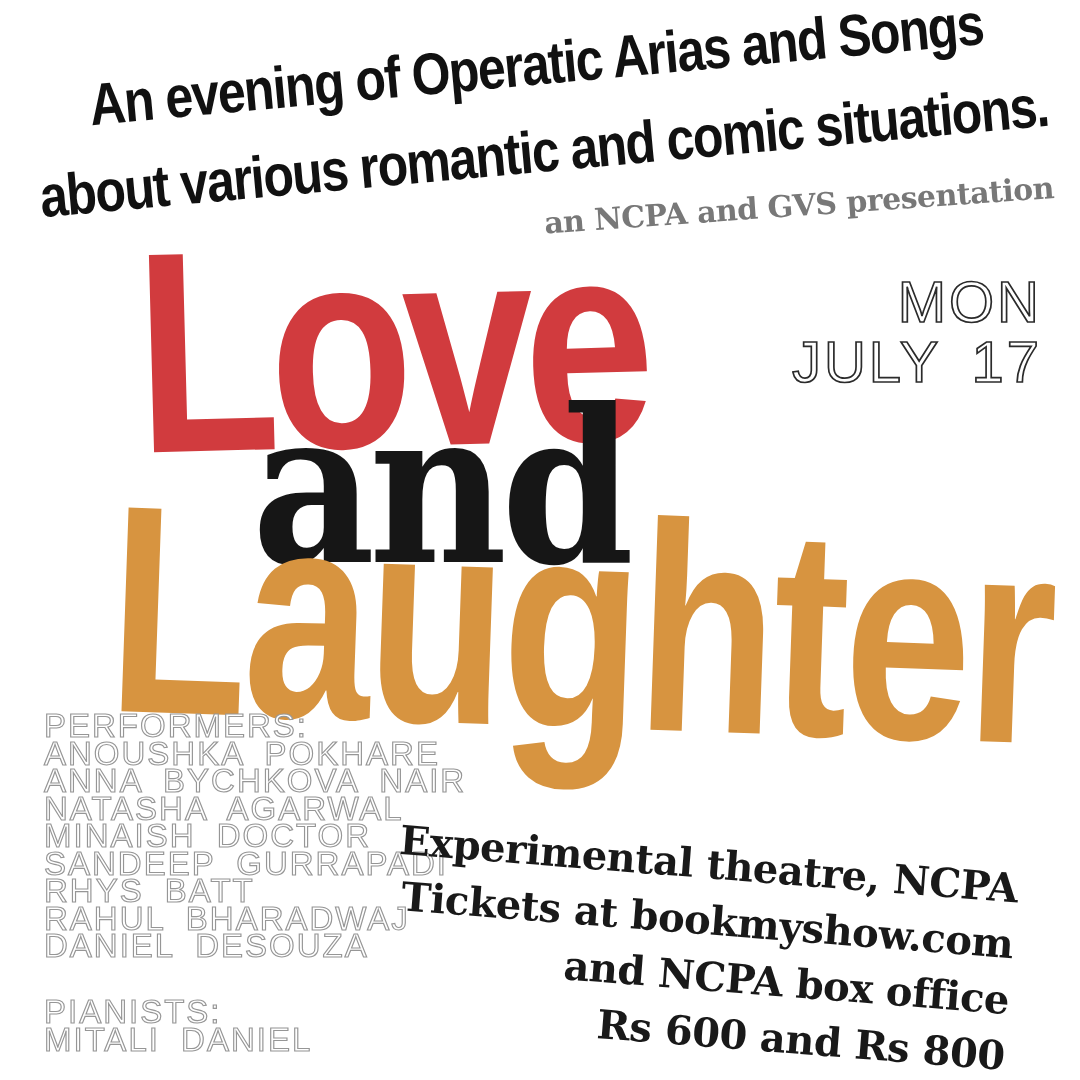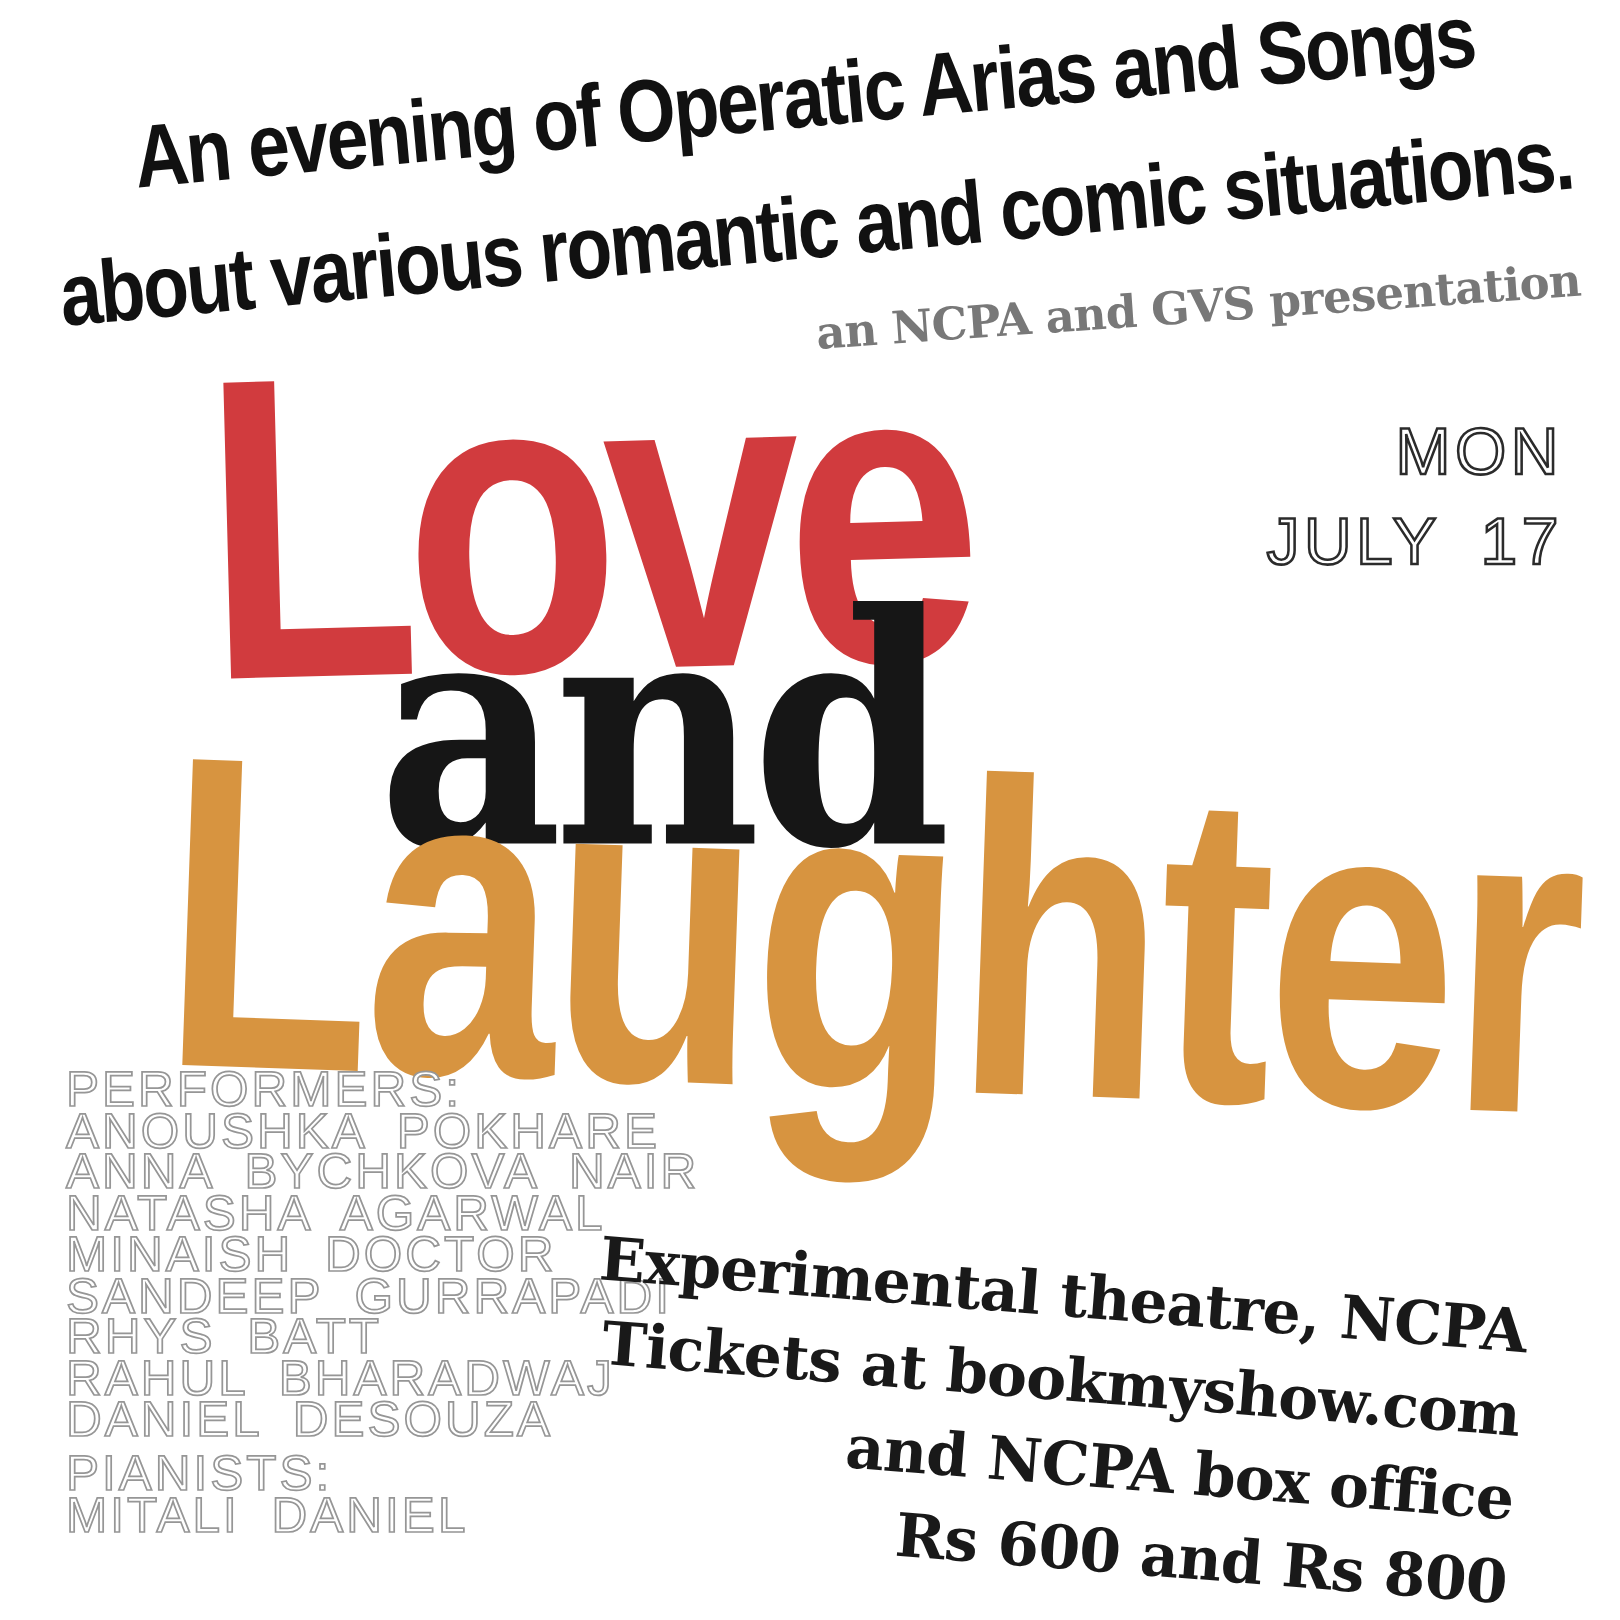--- a/index.html
+++ b/index.html
@@ -51,31 +51,31 @@
   .hairline-dark{color:#3f3f3f;}
   .hairline-gray{color:#a3a3a3;}
   @supports (-webkit-text-stroke: 1px #000){
     .hairline-dark{color:#ffffff;-webkit-text-stroke:1.7px #2b2b2b;}
     .hairline-gray{color:#ffffff;-webkit-text-stroke:1.15px #969696;}
   }
   
   .datetime{
     position:absolute;right:38px;top:272px;
     text-align:right;font-weight:300;
-    font-size:44px;line-height:60px;letter-spacing:3px;word-spacing:12px;
+    font-size:58px;line-height:60px;letter-spacing:3px;word-spacing:12px;
     white-space:nowrap;
   }
   
   .roster{
     position:absolute;left:44px;
     font-weight:400;font-size:33px;line-height:27.5px;
     letter-spacing:2px;word-spacing:10px;white-space:nowrap;
   }
   .performers{top:712px;}
-  .pianists{top:968px;}
+  .pianists{top:998px;}
   
   .venue{
     position:absolute;right:58px;top:812px;
     text-align:right;
     font-family:"DejaVu Serif",serif;font-weight:700;
     font-size:40px;line-height:56px;letter-spacing:-0.5px;
     color:#191919;white-space:nowrap;
     transform:rotate(4.5deg);transform-origin:left top;
   }
 </style>

